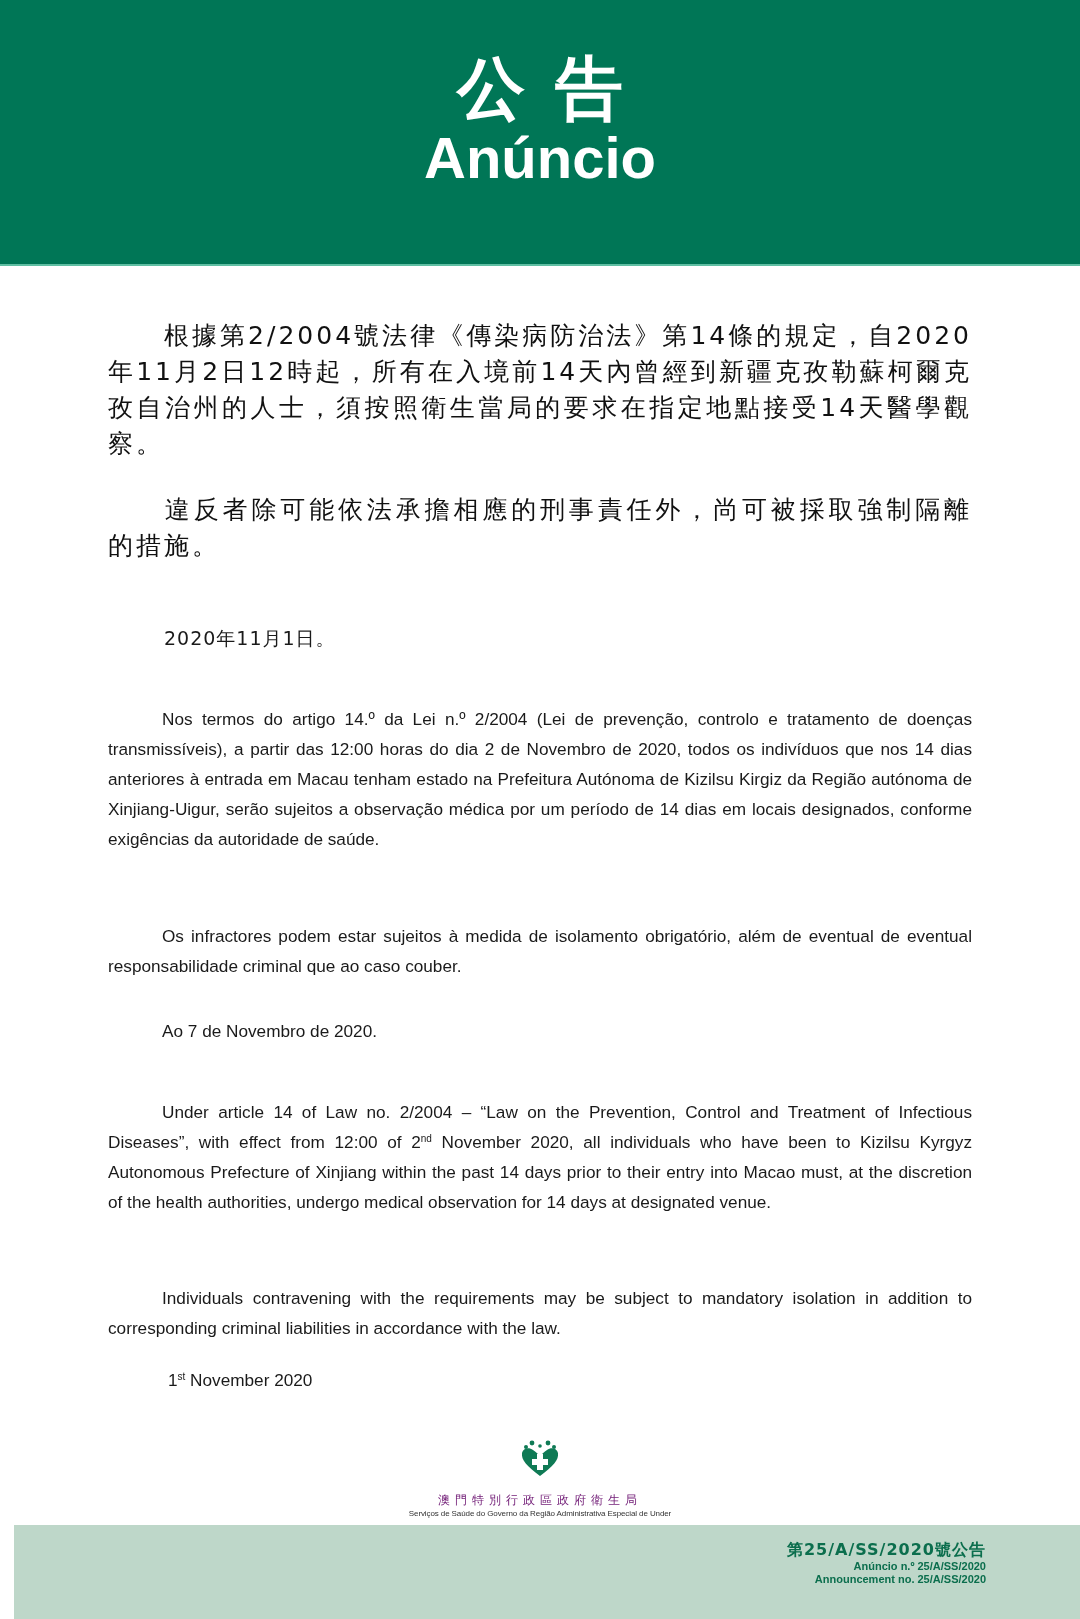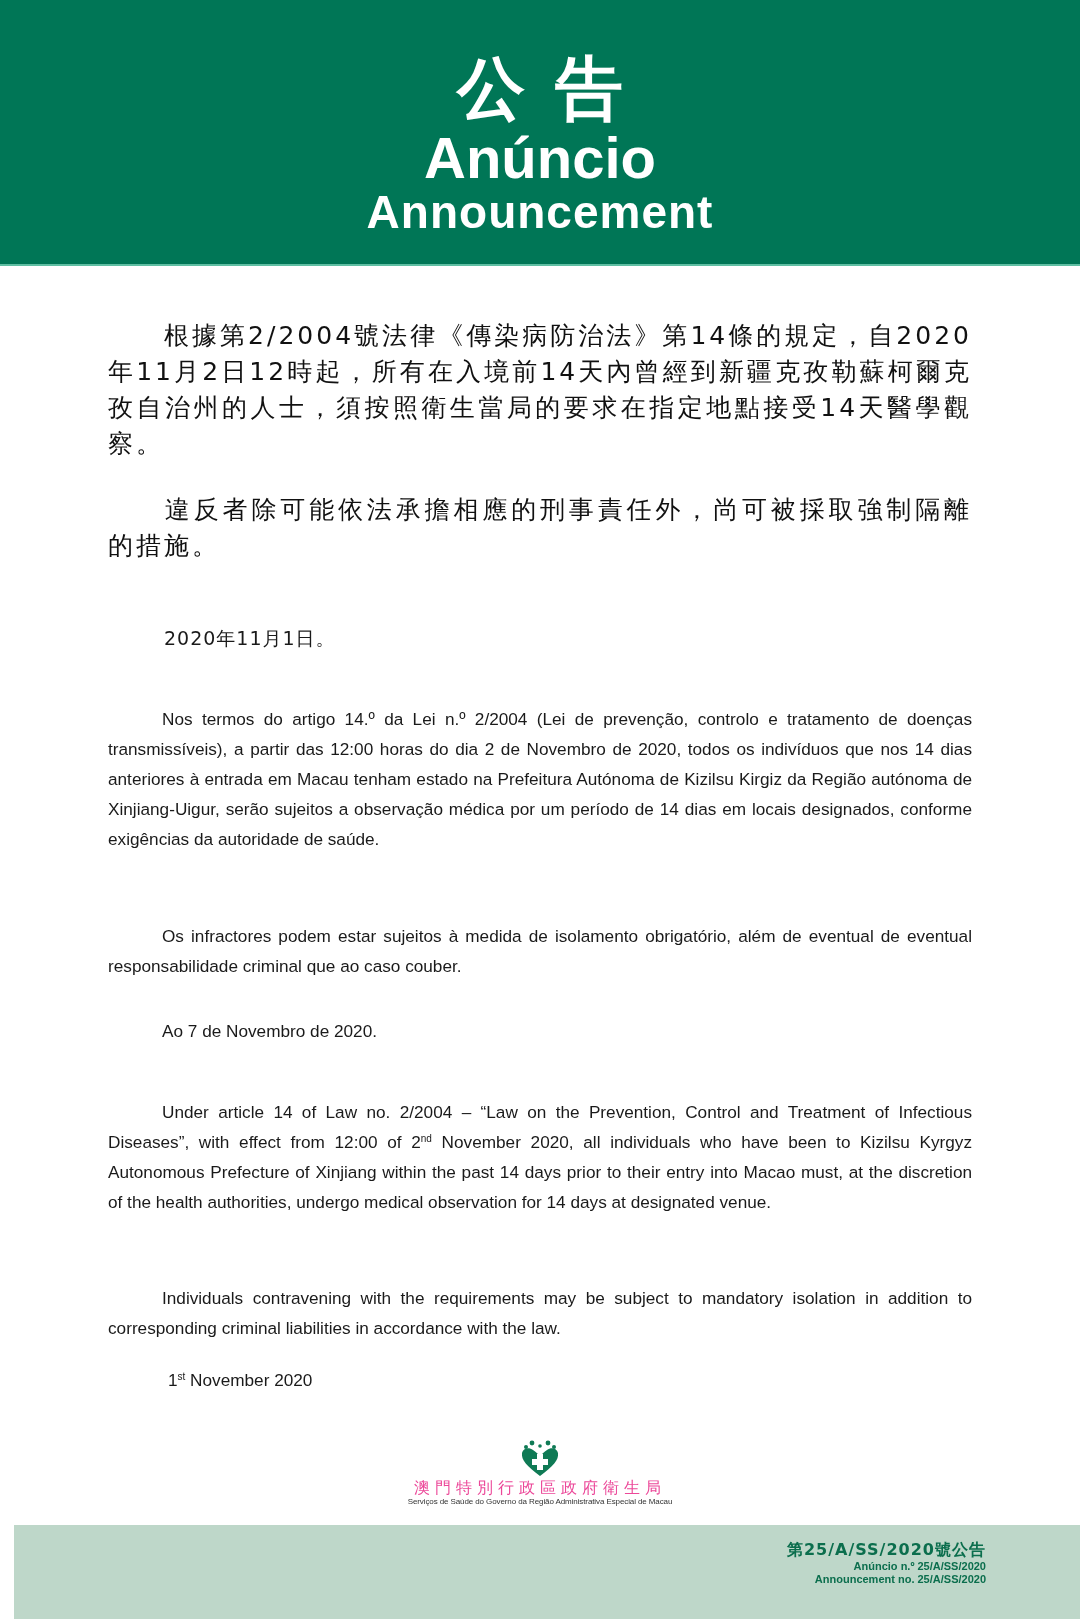--- a/index.html
+++ b/index.html
@@ -46,41 +46,40 @@
     .latin-date {
       position: absolute; left: 162px; font-size: 17.2px; line-height: 30px;
     }
     sup { font-size: 10px; vertical-align: 6px; line-height: 0; }
 
     .logo-wrap {
       position: absolute; left: 340px; top: 1438px; width: 400px; text-align: center;
     }
     .logo-icon { width: 42px; height: 40px; margin: 0 auto; display: block; }
     .logo-zh {
-      font-family: "DejaVu Sans", sans-serif; font-size: 16px; letter-spacing: 5px;
-      color: #ec4899; margin-top: 2px; line-height: 16px;
+      font-family: "DejaVu Sans", sans-serif; font-size: 12px; letter-spacing: 5px;
+      color: #701a75; margin-top: 14px; line-height: 16px;
     }
     .logo-pt { font-size: 8px; color: #333; line-height: 11px; letter-spacing: -0.1px; }
 
     .footer {
       position: absolute; left: 14px; top: 1525px; width: 1080px; height: 94px; background: #bed7c9;
     }
     .footer-text {
       position: absolute; right: 108px; top: 15px; text-align: right; color: #0b6e4d; font-weight: bold;
     }
     .footer-zh { font-family: "DejaVu Sans", sans-serif; font-size: 16px; letter-spacing: 1px; line-height: 20px; }
     .footer-pt, .footer-en { font-size: 11px; line-height: 13px; }
   </style>
 </head>
 <body>
 
 <header class="header">
   <div class="header-zh">公告</div>
   <div class="header-pt">Anúncio</div>
-  <div class="header-en">Announcement</div>
   <div class="header-line"></div>
 </header>
 
 <p class="zh-block" style="top:318px;"><span class="indent"></span><span>根據第2/2004號法律《傳染病防治法》第14條的規定，自2020年11月2日12時起，所有在入境前14天內曾經到新疆克孜勒蘇柯爾克孜自治州的人士，須按照衛生當局的要求在指定地點接受14天醫學觀察。</span></p>
 
 <p class="zh-block" style="top:492px;"><span class="indent"></span><span>違反者除可能依法承擔相應的刑事責任外，尚可被採取強制隔離的措施。</span></p>
 
 <div class="zh-date">2020年11月1日。</div>
 
 <p class="latin-block" style="top:704px;"><span class="indent"></span><span>Nos termos do artigo 14.º da Lei n.º 2/2004 (Lei de prevenção, controlo e tratamento de doenças transmissíveis), a partir das 12:00 horas do dia 2 de Novembro de 2020, todos os indivíduos que nos 14 dias anteriores à entrada em Macau tenham estado na Prefeitura Autónoma de Kizilsu Kirgiz da Região autónoma de Xinjiang-Uigur, serão sujeitos a observação médica por um período de 14 dias em locais designados, conforme exigências da autoridade de saúde.</span></p>
@@ -100,21 +99,21 @@
     <circle cx="13" cy="5" r="2.4" fill="#0f7a55"></circle>
     <circle cx="29" cy="5" r="2.4" fill="#0f7a55"></circle>
     <circle cx="7" cy="9" r="2" fill="#0f7a55"></circle>
     <circle cx="35" cy="9" r="2" fill="#0f7a55"></circle>
     <circle cx="21" cy="8" r="1.8" fill="#0f7a55"></circle>
     <path d="M21 38 C 8 28, 2 22, 3 15 C 4 10, 10 9, 14 12 C 17 14, 19 16, 21 18 C 23 16, 25 14, 28 12 C 32 9, 38 10, 39 15 C 40 22, 34 28, 21 38 Z" fill="#0f7a55"></path>
     <rect x="18" y="16" width="6" height="16" fill="#ffffff"></rect>
     <rect x="13" y="21" width="16" height="6" fill="#ffffff"></rect>
   </svg>
   <div class="logo-zh">澳門特別行政區政府衛生局</div>
-  <div class="logo-pt">Serviços de Saúde do Governo da Região Administrativa Especial de Macau</div>
+  <div class="logo-pt">Serviços de Saúde do Governo da Região Administrativa Especial de Under</div>
 </div>
 
 <footer class="footer">
   <div class="footer-text">
     <div class="footer-zh">第25/A/SS/2020號公告</div>
     <div class="footer-pt">Anúncio n.º 25/A/SS/2020</div>
     <div class="footer-en">Announcement no. 25/A/SS/2020</div>
   </div>
 </footer>
 

